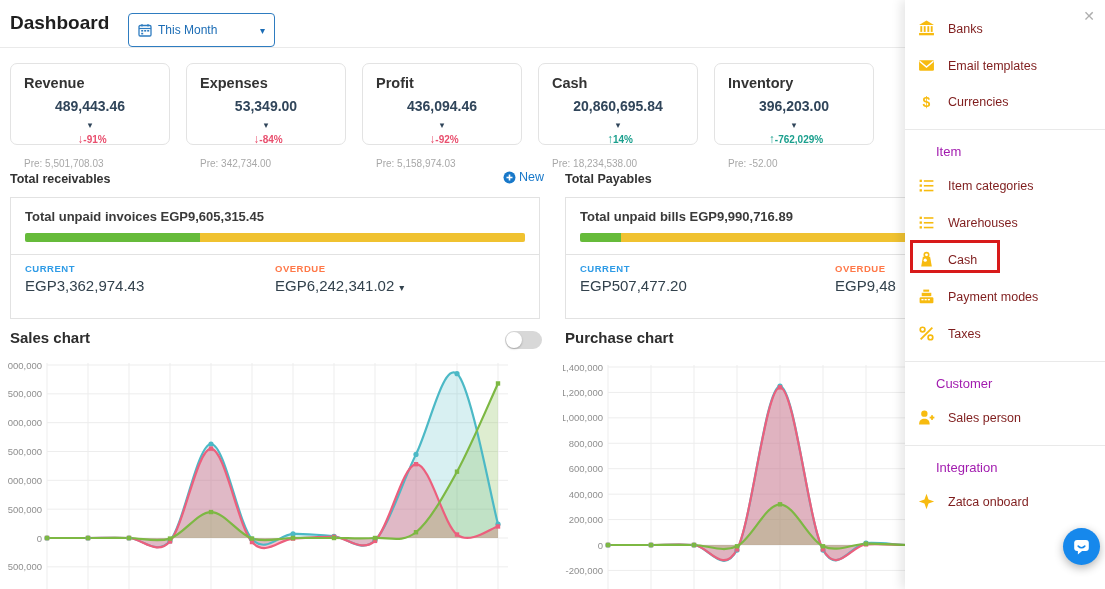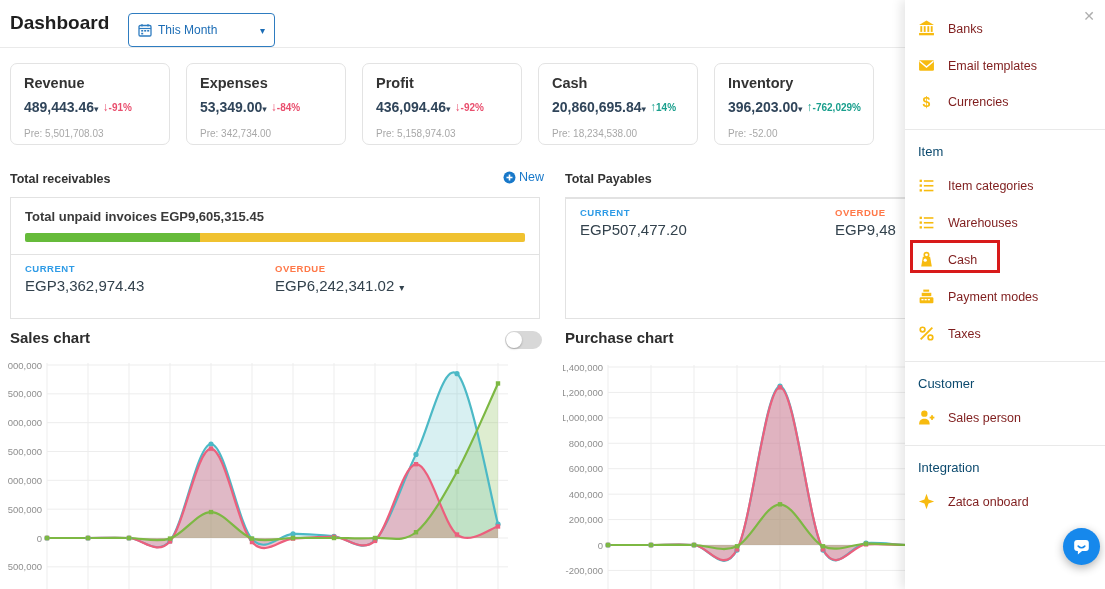--- a/index.html
+++ b/index.html
@@ -13,21 +13,21 @@
   .period-btn { position:absolute; left:128px; top:13px; width:147px; height:27px; background:#fff;
     border:1px solid #2e7cc0; border-radius:4px; color:#1b6cb5; font-size:12px; display:flex; align-items:center;
     gap:6px; padding:16px 9px; cursor:pointer; font-family:inherit; }
   .period-btn .caret { margin-left:auto; }
   .caret::after { content:"▾"; font-size:10px; }
 
   
   .kpi-row { position:absolute; left:10px; top:63px; display:flex; gap:16px; }
   .kpi-card { width:160px; height:82px; border:1px solid #e3e3e3; border-radius:7px; background:#fff; padding:11px 13px 8px; }
   .kpi-title { font-size:14.5px; font-weight:bold; color:#333; margin-bottom:7px; }
-  .kpi-value-row { display:flex; align-items:center; gap:0; }
+  .kpi-value-row { display:flex; align-items:center; gap:0;flex-direction:column; }
   .kpi-value { font-size:14px; font-weight:bold; color:#30455a; white-space:nowrap; }
   .kpi-caret { color:#30455a; cursor:pointer; }
   .kpi-caret::after{ font-size:9px; }
   .trend { font-size:10px; font-weight:bold; margin-left:4px; white-space:nowrap; }
   .trend .arrow { font-size:12px; }
   .trend.down { color:#e94f6e; }
   .trend.up { color:#1a9f8d; }
   .kpi-pre { font-size:10px; color:#a8a8a8; margin-top:12px; }
 
   
@@ -56,21 +56,21 @@
 
   
   .settings-panel { position:absolute; left:905px; top:0; width:200px; height:589px; background:#fff;
     box-shadow:-4px 0 10px rgba(0,0,0,.10); padding-top:10px; }
   .settings-title { font-size:15px; font-weight:bold; color:#222; padding:4px 13px 10px; }
   .panel-close { position:absolute; right:10px; top:8px; border:none; background:none; color:#aeaeae; font-size:14px; cursor:pointer; }
   .set-item { position:relative; display:flex; align-items:center; gap:13px; padding:10px 13px; cursor:pointer; }
   .set-item .ic { width:17px; height:17px; flex:none; }
   .set-label { font-size:12.5px; color:#7f1d1d; }
   .set-divider { border-top:1px solid #e9e9e9; margin:9px 0 0; }
-  .set-header { font-size:13px; color:#0c4a6e; padding:14px 13px 8px; }
+  .set-header { font-size:13px; color:#a21caf; padding:14px 31px 8px; }
   .glyph-icon { width:17px; text-align:center; font-weight:bold; font-size:14px; color:#f7bb10; flex:none; }
   .red-frame { position:absolute; left:5px; top:-1px; width:90px; height:33px; border:3px solid #d81a1a; pointer-events:none; }
 
   
   .chat-bubble { position:absolute; left:1063px; top:528px; width:37px; height:37px; border-radius:50%;
     background:#1688ec; display:flex; align-items:center; justify-content:center; cursor:pointer;
     box-shadow:0 3px 10px rgba(0,0,0,.3); border:none; }
 </style>
 </head>
 <body>
@@ -170,20 +170,27 @@
         <div class="rp-value">
             <span>EGP6,242,341.02</span>
             <span class="caret"></span>
           </div>
       </div>
     </div>
   </div>
 
   <div class="section-head" style="left:565px;">Total Payables</div>
   <div class="rp-card" style="left:565px; width:540px;">
+    <div class="rp-top">
+      <div class="rp-summary">Total unpaid bills EGP9,990,716.89</div>
+      <div class="bar">
+        <div class="seg-green" style="width: 8%;"></div>
+        <div class="seg-yellow" style="width: 92%;"></div>
+      </div>
+    </div>
     <div class="rp-bottom">
       <div class="rp-col">
         <div class="rp-label current">CURRENT</div>
         <div class="rp-value">EGP507,477.20</div>
       </div>
       <div class="rp-col">
         <div class="rp-label overdue">OVERDUE</div>
         <div class="rp-value">EGP9,48</div>
       </div>
     </div>

